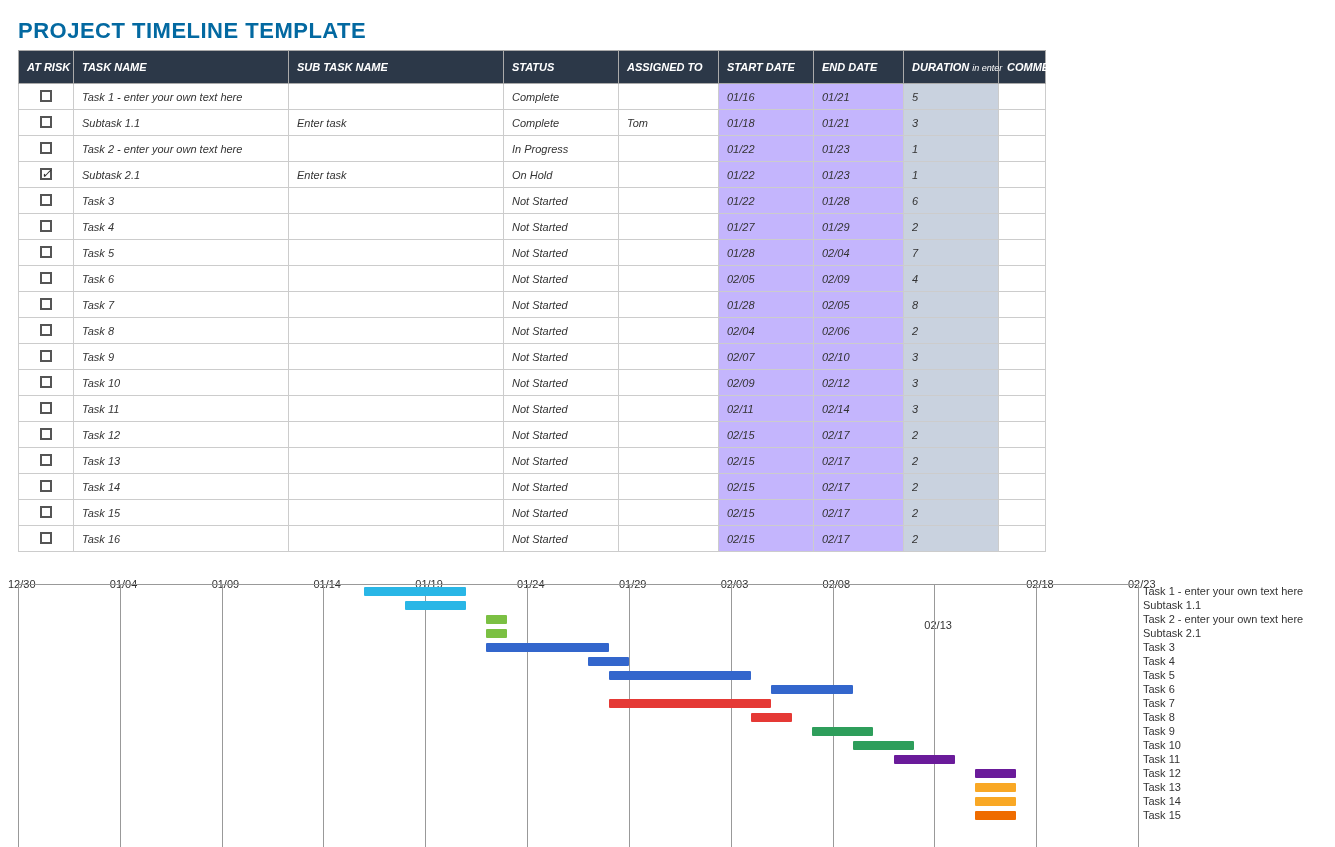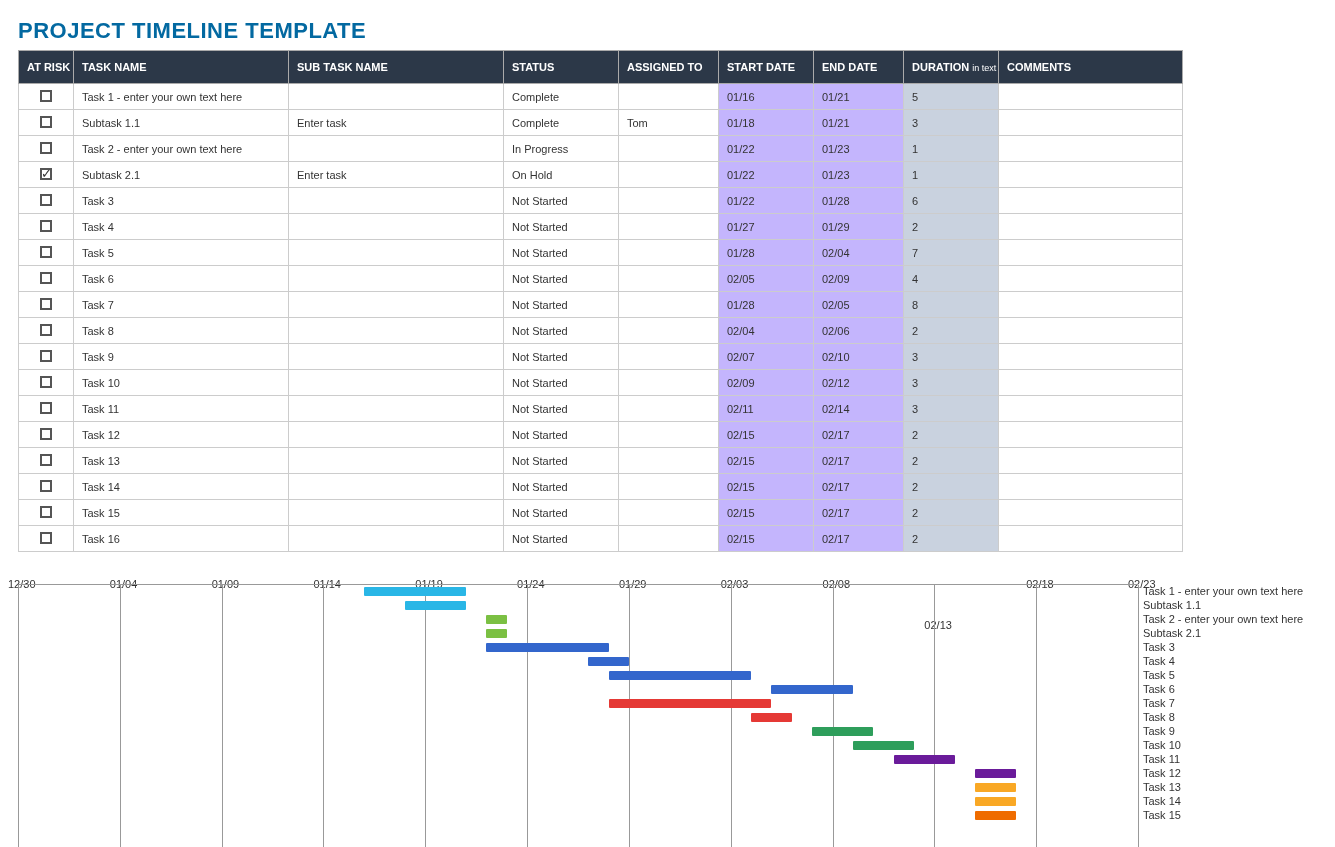--- a/index.html
+++ b/index.html
@@ -14,22 +14,23 @@
   }
   .title {
     font-size: 22px;
     font-weight: bold;
     color: #0369a1;
     letter-spacing: 0.5px;
     margin-bottom: 6px;
   }
   table.grid {
     border-collapse: collapse;
-    width: 1165px;
+    width: 1028px;
     table-layout: fixed;
+    font-style: italic;
   }
   table.grid th {
     background: #2c3848;
     color: #fff;
     font-weight: bold;
     font-size: 11px;
     text-align: left;
     padding: 10px 8px;
     border: 1px solid #aaa;
     white-space: nowrap;
@@ -145,21 +146,21 @@
     <tr>
       <th>AT RISK</th>
       <th>TASK NAME</th>
       <th>SUB TASK NAME</th>
       <th>STATUS</th>
       <th>ASSIGNED TO</th>
       <th>START DATE</th>
       <th>END DATE</th>
       <th>
         <span>DURATION</span>
-        <span class="small">in text</span>
+        <span class="small">in enter</span>
       </th>
       <th>COMMENTS</th>
     </tr>
   </thead>
   <tbody id="task-body">
       <tr>
         <td class="risk-cell"><span class="chk"></span></td>
         <td>Task 1 - enter your own text here</td>
         <td></td>
         <td>Complete</td>

